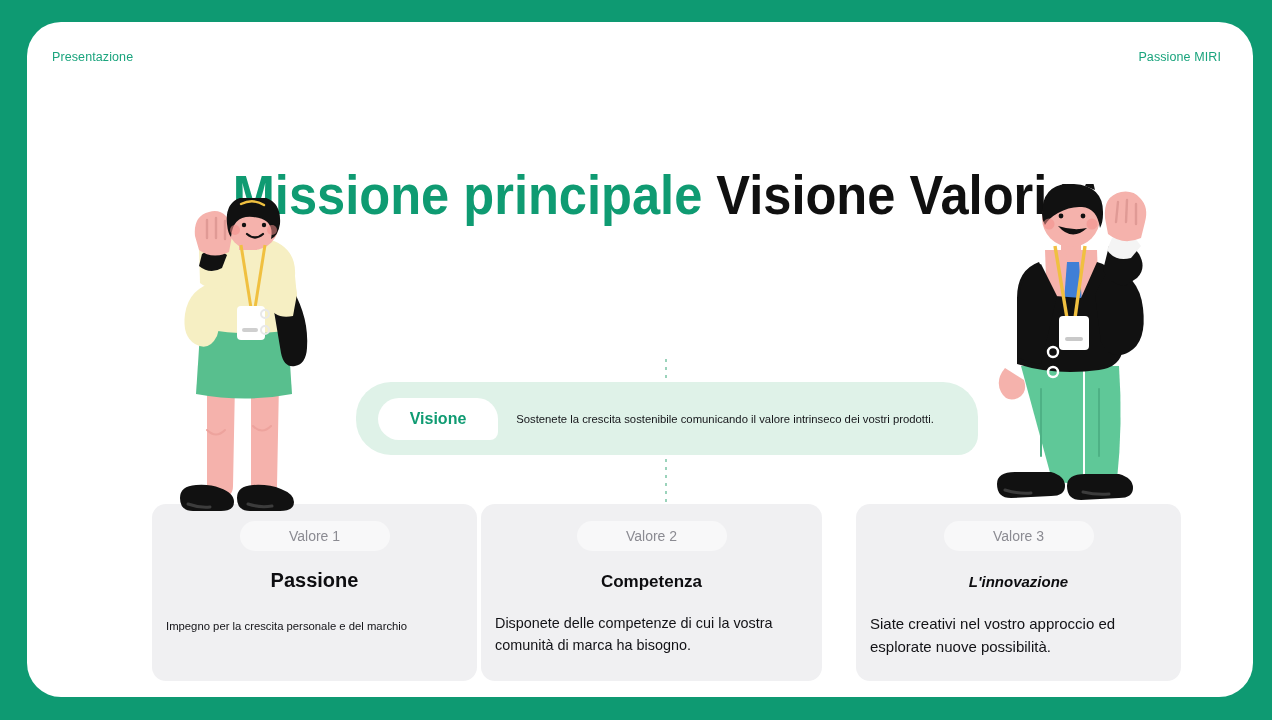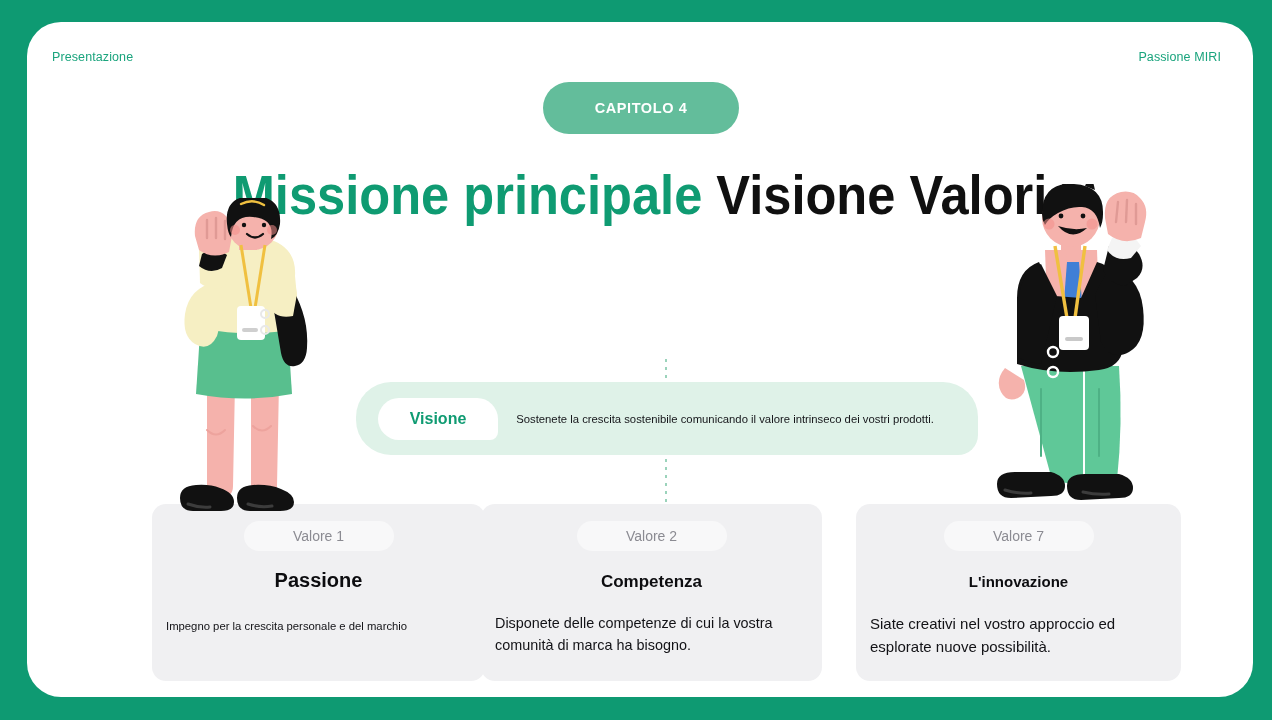--- a/index.html
+++ b/index.html
@@ -124,21 +124,21 @@
 
   
   .vcard {
     position: absolute;
     top: 482px;
     width: 325px;
     height: 177px;
     background: #f0f0f2;
     border-radius: 14px;
   }
-  #vcard-1 { left: 125px; padding-left: 8px; }
+  #vcard-1 { left: 125px; }
   #vcard-2 { left: 454px; padding-left: 16px; }
   #vcard-3 { left: 829px; }
 
   .vbadge {
     position: absolute;
     top: 17px;
     left: 50%;
     transform: translateX(-50%);
     min-width: 150px;
     height: 30px;
@@ -166,50 +166,37 @@
     left: 14px; right: 14px;
     top: 108px;
     text-align: left;
     color: #121216;
     line-height: 1.55;
   }
   #vcard-1 .vdesc { font-size: 11.3px; top: 114px; }
   #vcard-2 .vdesc { font-size: 14.4px; }
   #vcard-3 .vdesc { font-size: 15px; }
   #vcard-1 .vtitle { font-size: 20px; top: 65px; }
-  #vcard-3 .vtitle { font-size: 15px; top: 69px; }
+  #vcard-3 .vtitle { font-size: 15px; top: 69px; font-style: italic; }
 
   
   .person { position: absolute; }
   #person-left  { left: 128px; top: 176px; width: 200px; height: 320px; }
   #person-right { left: 952px; top: 162px; width: 215px; height: 338px; }
   .person svg { display: block; width: 100%; height: 100%; }
 </style>
 </head>
 <body>
 
 <div id="slide">
   <div id="card">
 
     <div class="hdr hdr-left">Presentazione</div>
     <div class="hdr hdr-right">Passione MIRI</div>
 
-    <div id="chapter-wrap">
-      <svg viewBox="0 0 196 52" xmlns="http://www.w3.org/2000/svg">
-        <g fill="#63bd9b">
-          <circle cx="26" cy="26" r="26"></circle>
-          <circle cx="62" cy="26" r="26"></circle>
-          <circle cx="98" cy="26" r="26"></circle>
-          <circle cx="134" cy="26" r="26"></circle>
-          <circle cx="170" cy="26" r="26"></circle>
-          <rect x="26" y="0" width="144" height="52"></rect>
-        </g>
-      </svg>
-      <div id="chapter-label">CAPITOLO 4</div>
-    </div>
 
     <div id="title">
       <span class="g">Missione principale</span>
       <span class="k">Visione Valori</span>
     </div>
 
 
     <div class="mvrow" id="vision-row">
       <div class="mvpill" id="vision-pill">Visione</div>
       <div class="mvtext">Sostenete la crescita sostenibile comunicando il valore intrinseco dei vostri prodotti.</div>
@@ -224,21 +211,21 @@
       <div class="vdesc">Impegno per la crescita personale e del marchio</div>
     </div>
 
     <div class="vcard" id="vcard-2">
       <div class="vbadge">Valore 2</div>
       <div class="vtitle">Competenza</div>
       <div class="vdesc">Disponete delle competenze di cui la vostra comunità di marca ha bisogno.</div>
     </div>
 
     <div class="vcard" id="vcard-3">
-      <div class="vbadge">Valore 7</div>
+      <div class="vbadge">Valore 3</div>
       <div class="vtitle">L'innovazione</div>
       <div class="vdesc">Siate creativi nel vostro approccio ed esplorate nuove possibilità.</div>
     </div>
 
     <div class="person" id="person-left">
       <svg viewBox="0 0 200 320" xmlns="http://www.w3.org/2000/svg">
 
         <path d="M52 185 L52 288 q0 12 13 12 q13 0 13-12 L80 185 Z" fill="#f5b2ac"></path>
         <path d="M96 185 L96 288 q0 12 13 12 q13 0 13-12 L124 185 Z" fill="#f5b2ac"></path>
 

